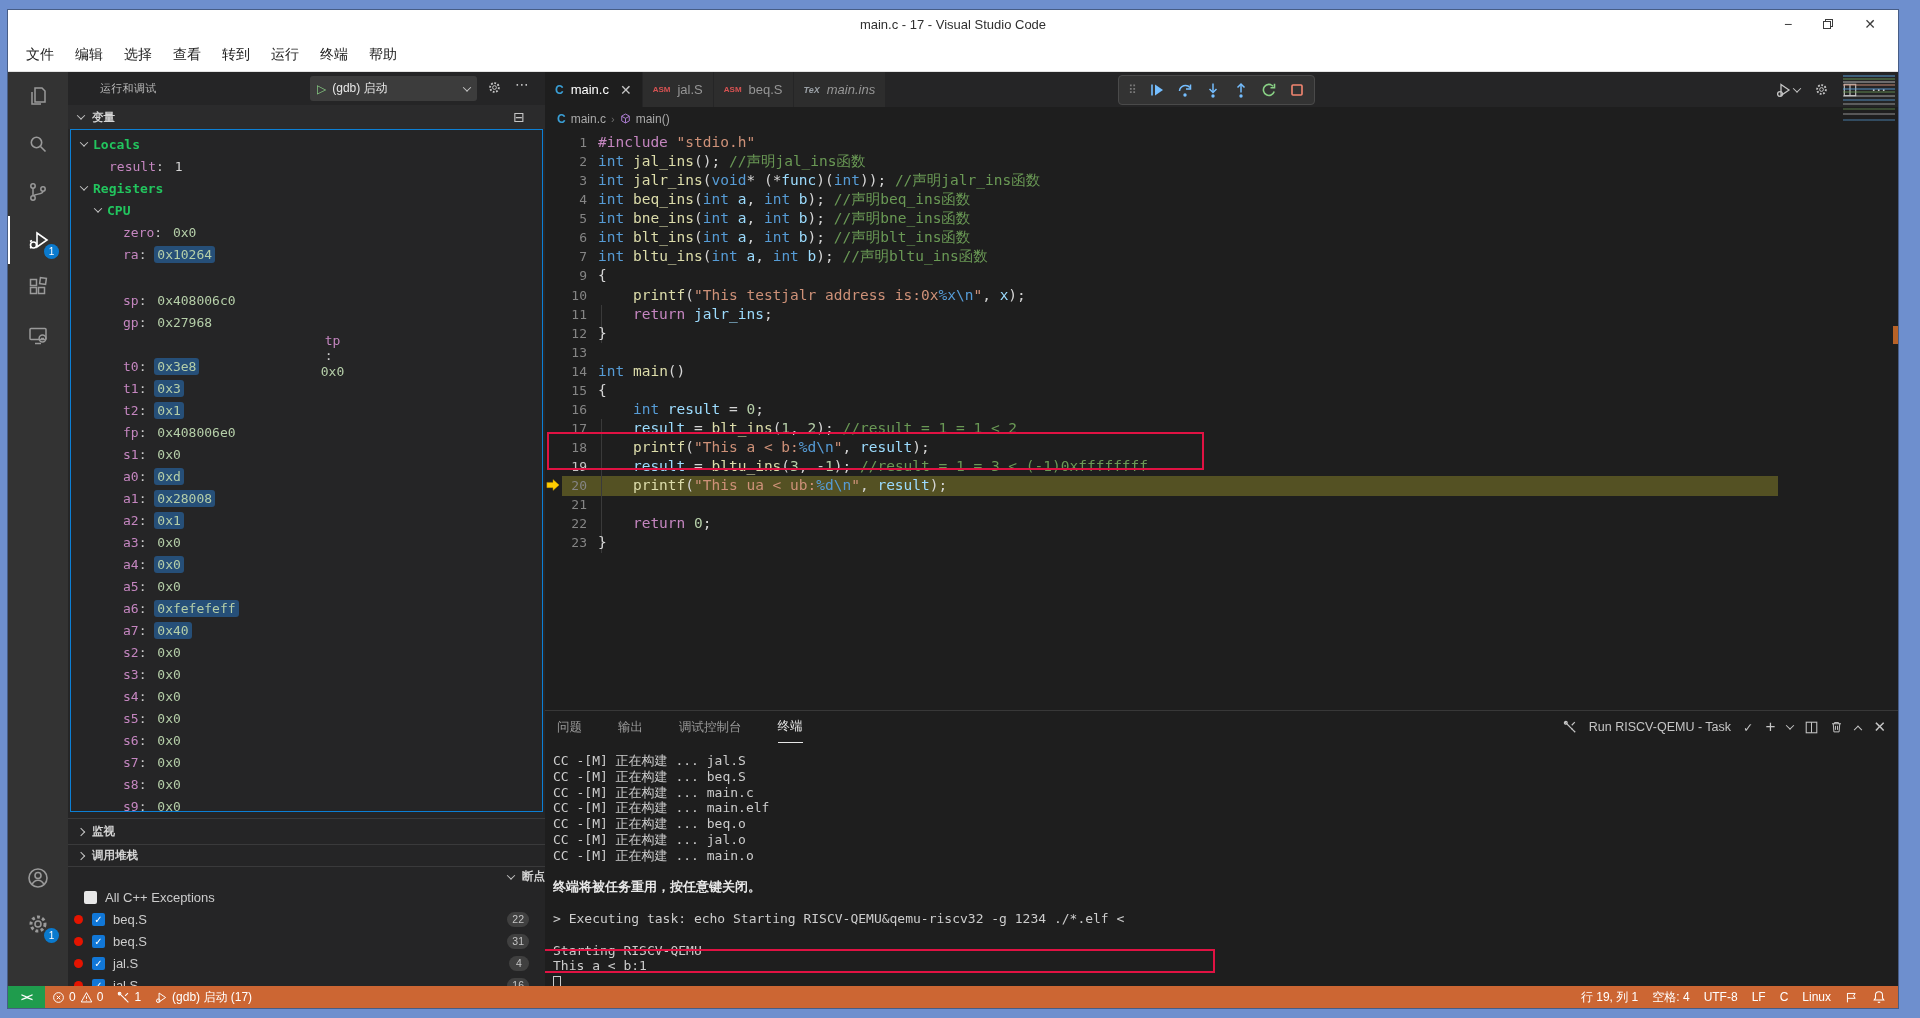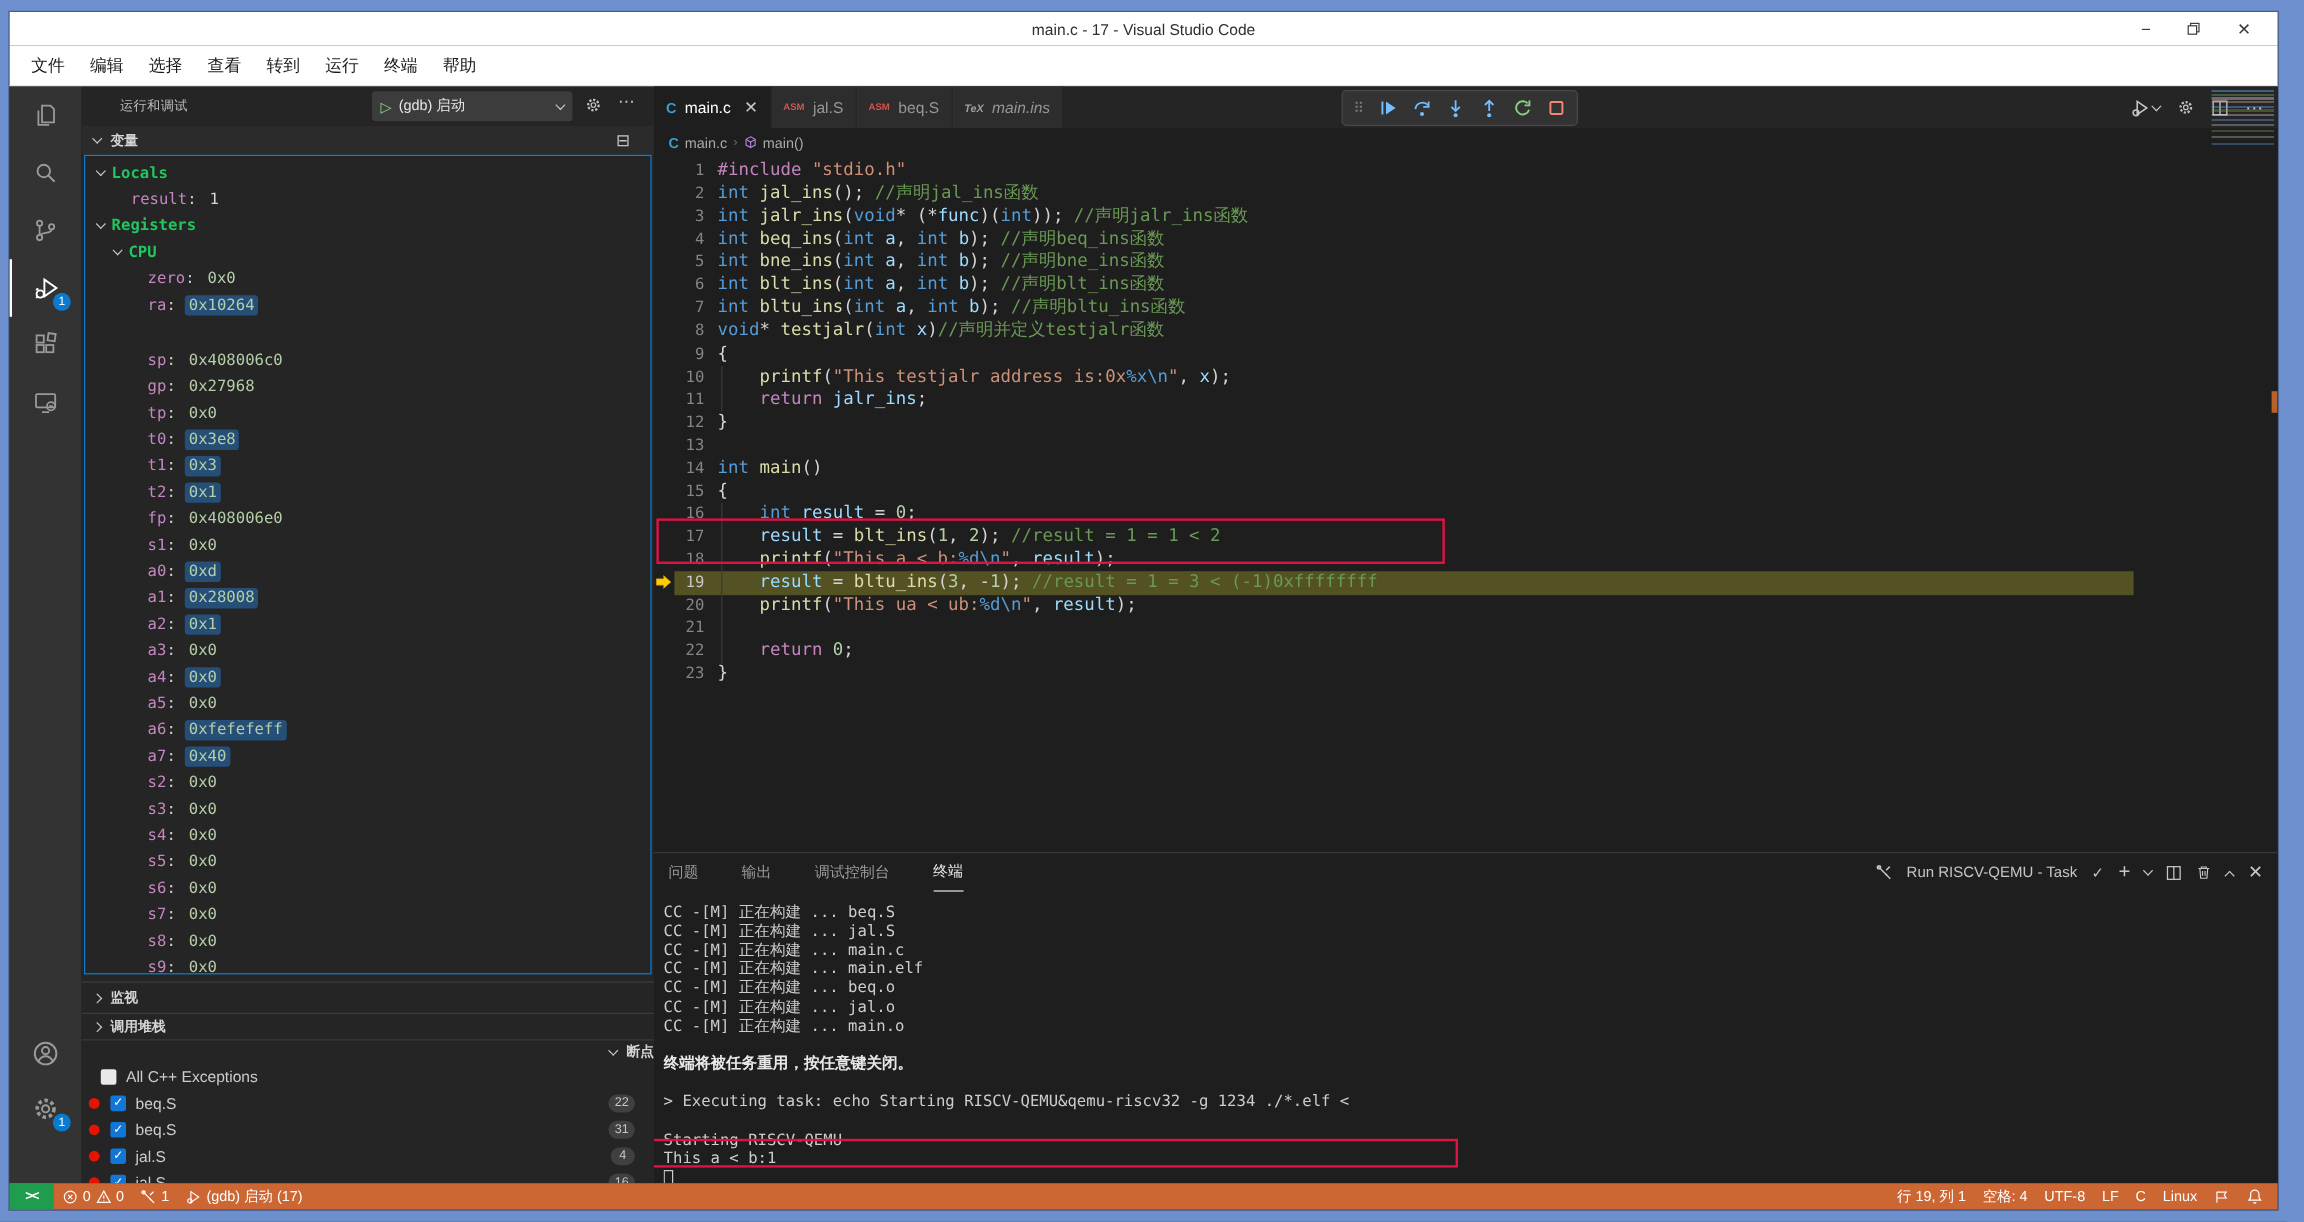--- a/index.html
+++ b/index.html
@@ -218,21 +218,21 @@
 
         <div class="vars-tree mono" id="vars-tree">
             <div class="trow" style="padding-left: 10px;"><span class="chev down tw"></span><span class="tgroup">Locals</span></div>
             <div class="trow" style="padding-left: 38px;"><span class="tname">result</span><span class="tcolon">: </span><span class="tval white">1</span></div>
             <div class="trow" style="padding-left: 10px;"><span class="chev down tw"></span><span class="tgroup">Registers</span></div>
             <div class="trow" style="padding-left: 24px;"><span class="chev down tw"></span><span class="tgroup">CPU</span></div>
             <div class="trow" style="padding-left: 52px;"><span class="tname">zero</span><span class="tcolon">: </span><span class="tval">0x0</span></div>
             <div class="trow" style="padding-left: 52px;"><span class="tname">ra</span><span class="tcolon">: </span><span class="tval hl">0x10264</span></div>
             <div class="trow" style="padding-left: 52px; margin-top: 24px;"><span class="tname">sp</span><span class="tcolon">: </span><span class="tval">0x408006c0</span></div>
             <div class="trow" style="padding-left: 52px;"><span class="tname">gp</span><span class="tcolon">: </span><span class="tval">0x27968</span></div>
-            <div class="trow" style="padding-left: 52px;"><span class="tname">tp</span><span class="tcolon">: </span><span class="tval">0x0</span></div>
+            <div class="trow" style="padding-left: 52px; flex-direction: column;"><span class="tname">tp</span><span class="tcolon">: </span><span class="tval">0x0</span></div>
             <div class="trow" style="padding-left: 52px;"><span class="tname">t0</span><span class="tcolon">: </span><span class="tval hl">0x3e8</span></div>
             <div class="trow" style="padding-left: 52px;"><span class="tname">t1</span><span class="tcolon">: </span><span class="tval hl">0x3</span></div>
             <div class="trow" style="padding-left: 52px;"><span class="tname">t2</span><span class="tcolon">: </span><span class="tval hl">0x1</span></div>
             <div class="trow" style="padding-left: 52px;"><span class="tname">fp</span><span class="tcolon">: </span><span class="tval">0x408006e0</span></div>
             <div class="trow" style="padding-left: 52px;"><span class="tname">s1</span><span class="tcolon">: </span><span class="tval">0x0</span></div>
             <div class="trow" style="padding-left: 52px;"><span class="tname">a0</span><span class="tcolon">: </span><span class="tval hl">0xd</span></div>
             <div class="trow" style="padding-left: 52px;"><span class="tname">a1</span><span class="tcolon">: </span><span class="tval hl">0x28008</span></div>
             <div class="trow" style="padding-left: 52px;"><span class="tname">a2</span><span class="tcolon">: </span><span class="tval hl">0x1</span></div>
             <div class="trow" style="padding-left: 52px;"><span class="tname">a3</span><span class="tcolon">: </span><span class="tval">0x0</span></div>
             <div class="trow" style="padding-left: 52px;"><span class="tname">a4</span><span class="tcolon">: </span><span class="tval hl">0x0</span></div>
@@ -402,21 +402,20 @@
               </svg>
           </span>
           <div class="code-lines" id="code-lines">
               <div class="cl"><span class="ln">1</span><span class="lc"><span class="c-pp">#include</span><span class="c-pl"> </span><span class="c-st">"stdio.h"</span></span></div>
               <div class="cl"><span class="ln">2</span><span class="lc"><span class="c-kw">int</span><span class="c-pl"> </span><span class="c-fn">jal_ins</span><span class="c-pl">(); </span><span class="c-cm">//声明jal_ins函数</span></span></div>
               <div class="cl"><span class="ln">3</span><span class="lc"><span class="c-kw">int</span><span class="c-pl"> </span><span class="c-fn">jalr_ins</span><span class="c-pl">(</span><span class="c-kw">void</span><span class="c-pl">* (*</span><span class="c-vr">func</span><span class="c-pl">)(</span><span class="c-kw">int</span><span class="c-pl">)); </span><span class="c-cm">//声明jalr_ins函数</span></span></div>
               <div class="cl"><span class="ln">4</span><span class="lc"><span class="c-kw">int</span><span class="c-pl"> </span><span class="c-fn">beq_ins</span><span class="c-pl">(</span><span class="c-kw">int</span><span class="c-pl"> </span><span class="c-vr">a</span><span class="c-pl">, </span><span class="c-kw">int</span><span class="c-pl"> </span><span class="c-vr">b</span><span class="c-pl">); </span><span class="c-cm">//声明beq_ins函数</span></span></div>
               <div class="cl"><span class="ln">5</span><span class="lc"><span class="c-kw">int</span><span class="c-pl"> </span><span class="c-fn">bne_ins</span><span class="c-pl">(</span><span class="c-kw">int</span><span class="c-pl"> </span><span class="c-vr">a</span><span class="c-pl">, </span><span class="c-kw">int</span><span class="c-pl"> </span><span class="c-vr">b</span><span class="c-pl">); </span><span class="c-cm">//声明bne_ins函数</span></span></div>
               <div class="cl"><span class="ln">6</span><span class="lc"><span class="c-kw">int</span><span class="c-pl"> </span><span class="c-fn">blt_ins</span><span class="c-pl">(</span><span class="c-kw">int</span><span class="c-pl"> </span><span class="c-vr">a</span><span class="c-pl">, </span><span class="c-kw">int</span><span class="c-pl"> </span><span class="c-vr">b</span><span class="c-pl">); </span><span class="c-cm">//声明blt_ins函数</span></span></div>
               <div class="cl"><span class="ln">7</span><span class="lc"><span class="c-kw">int</span><span class="c-pl"> </span><span class="c-fn">bltu_ins</span><span class="c-pl">(</span><span class="c-kw">int</span><span class="c-pl"> </span><span class="c-vr">a</span><span class="c-pl">, </span><span class="c-kw">int</span><span class="c-pl"> </span><span class="c-vr">b</span><span class="c-pl">); </span><span class="c-cm">//声明bltu_ins函数</span></span></div>
-              <div class="cl"><span class="ln">8</span><span class="lc"><span class="c-kw">void</span><span class="c-pl">* </span><span class="c-fn">testjalr</span><span class="c-pl">(</span><span class="c-kw">int</span><span class="c-pl"> </span><span class="c-vr">x</span><span class="c-pl">)</span><span class="c-cm">//声明并定义testjalr函数</span></span></div>
               <div class="cl"><span class="ln">9</span><span class="lc"><span class="c-pl">{</span></span></div>
               <div class="cl"><span class="ln">10</span><span class="lc"><span class="c-pl">    </span><span class="c-fn">printf</span><span class="c-pl">(</span><span class="c-st">"This testjalr address is:0x</span><span class="c-fmt">%x</span><span class="c-fmt">\n</span><span class="c-st">"</span><span class="c-pl">, </span><span class="c-vr">x</span><span class="c-pl">);</span></span></div>
               <div class="cl"><span class="ln">11</span><span class="lc"><span class="c-pl">    </span><span class="c-pp">return</span><span class="c-pl"> </span><span class="c-vr">jalr_ins</span><span class="c-pl">;</span></span></div>
               <div class="cl"><span class="ln">12</span><span class="lc"><span class="c-pl">}</span></span></div>
               <div class="cl"><span class="ln">13</span><span class="lc"></span></div>
               <div class="cl"><span class="ln">14</span><span class="lc"><span class="c-kw">int</span><span class="c-pl"> </span><span class="c-fn">main</span><span class="c-pl">()</span></span></div>
               <div class="cl"><span class="ln">15</span><span class="lc"><span class="c-pl">{</span></span></div>
               <div class="cl"><span class="ln">16</span><span class="lc"><span class="c-pl">    </span><span class="c-kw">int</span><span class="c-pl"> </span><span class="c-vr">result</span><span class="c-pl"> = </span><span class="c-nm">0</span><span class="c-pl">;</span></span></div>
               <div class="cl"><span class="ln">17</span><span class="lc"><span class="c-pl">    </span><span class="c-vr">result</span><span class="c-pl"> = </span><span class="c-fn">blt_ins</span><span class="c-pl">(</span><span class="c-nm">1</span><span class="c-pl">, </span><span class="c-nm">2</span><span class="c-pl">); </span><span class="c-cm">//result = 1 = 1 &lt; 2</span></span></div>
               <div class="cl"><span class="ln">18</span><span class="lc"><span class="c-pl">    </span><span class="c-fn">printf</span><span class="c-pl">(</span><span class="c-st">"This a &lt; b:</span><span class="c-fmt">%d</span><span class="c-fmt">\n</span><span class="c-st">"</span><span class="c-pl">, </span><span class="c-vr">result</span><span class="c-pl">);</span></span></div>
@@ -466,22 +465,22 @@
                   <path d="M2.5 4h11"></path>
                   <path d="M5.5 4V2.5h5V4"></path>
                   <path d="M4 4l.8 10h6.4L12 4"></path>
                   <path d="M6.7 6.5v5M9.3 6.5v5"></path>
                 </svg>
             </span>
             <span class="chev" style="border-color:#c5c5c5;transform:rotate(-135deg) translate(-2px,-2px);"></span>
             <span style="font-size:15px;">✕</span>
           </div>
           <div class="term mono" id="term-lines">
+              <div class="tl">CC -[M] 正在构建 ... jal.S</div>
               <div class="tl">CC -[M] 正在构建 ... beq.S</div>
-              <div class="tl">CC -[M] 正在构建 ... jal.S</div>
               <div class="tl">CC -[M] 正在构建 ... main.c</div>
               <div class="tl">CC -[M] 正在构建 ... main.elf</div>
               <div class="tl">CC -[M] 正在构建 ... beq.o</div>
               <div class="tl">CC -[M] 正在构建 ... jal.o</div>
               <div class="tl">CC -[M] 正在构建 ... main.o</div>
               <div class="tl"></div>
               <div class="tl bold">终端将被任务重用，按任意键关闭。</div>
               <div class="tl"></div>
               <div class="tl">&gt; Executing task: echo Starting RISCV-QEMU&amp;qemu-riscv32 -g 1234 ./*.elf &lt;</div>
               <div class="tl"></div>

